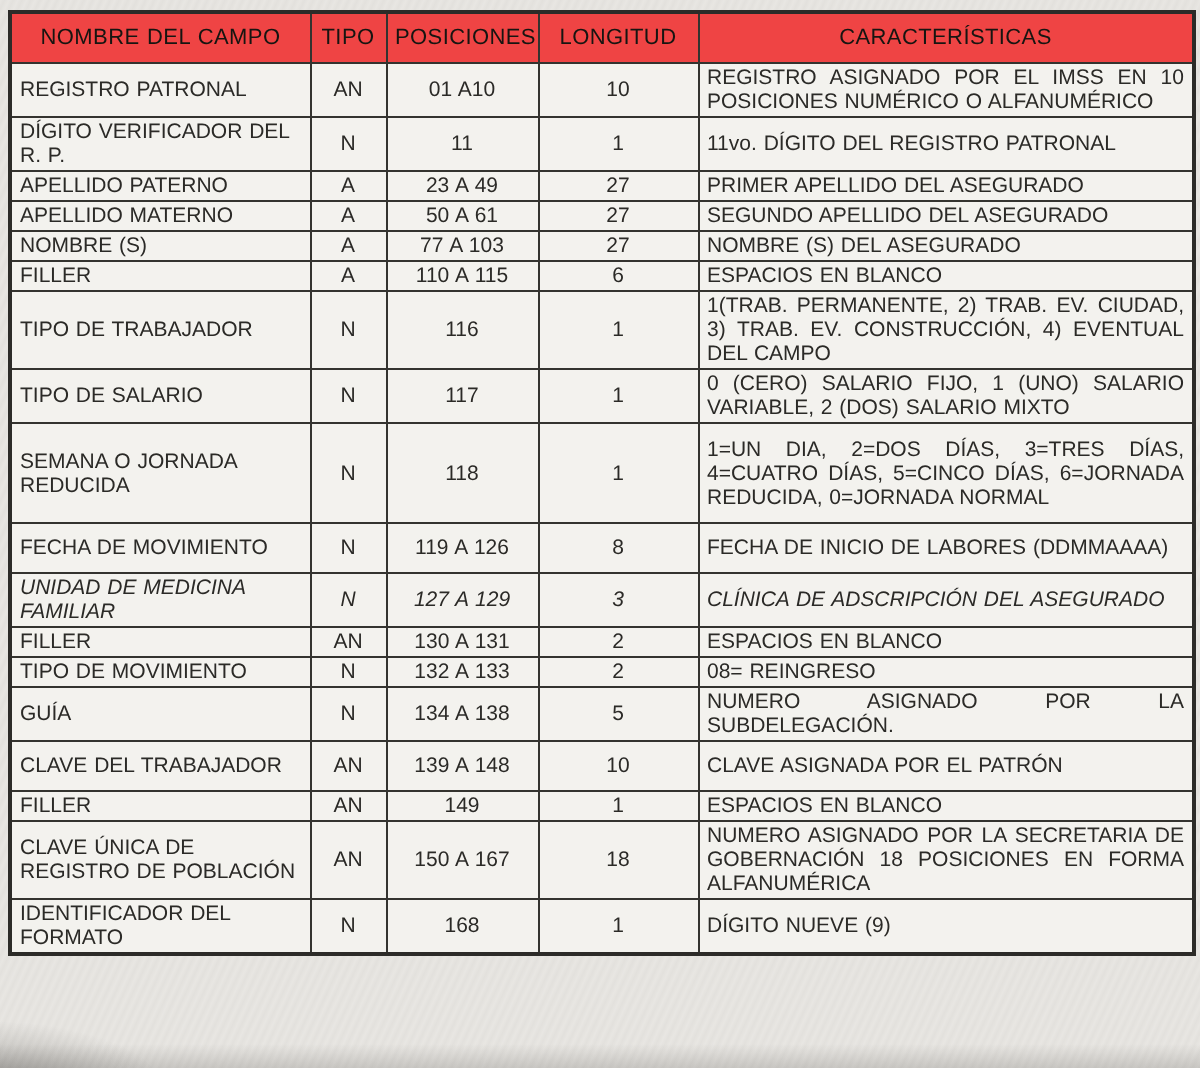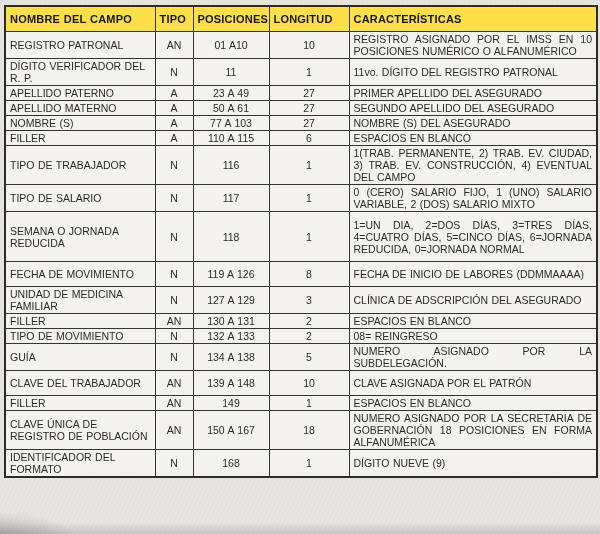--- a/index.html
+++ b/index.html
@@ -33,25 +33,25 @@
     border: 1.5px solid #34332f;
     padding: 1px 4px;
     color: #2b2a27;
     font-size: 10.5px;
     line-height: 12px;
     vertical-align: middle;
     overflow: hidden;
     word-spacing: 0.5px;
   }
   table.spec th {
-    background: #fde047;
+    background: #ef4444;
     color: #161511;
-    font-weight: bold;
+    font-weight: normal;
     font-size: 11px;
-    text-align: left;
+    text-align: center;
     height: 22px;
     letter-spacing: 0.2px;
   }
   col.c-campo   { width: 150px; }
   col.c-tipo    { width: 38px;  }
   col.c-pos     { width: 76px;  }
   col.c-long    { width: 80px;  }
   col.c-carac   { width: 248px; }
   td.cell-campo { text-align: left; }
   td.cell-tipo, td.cell-pos, td.cell-long { text-align: center; }
@@ -157,21 +157,21 @@
           <td class="cell-long">1</td>
           <td class="cell-carac">1=UN DIA, 2=DOS DÍAS, 3=TRES DÍAS, 4=CUATRO DÍAS, 5=CINCO DÍAS, 6=JORNADA REDUCIDA, 0=JORNADA NORMAL</td>
         </tr>
         <tr style="height: 25px;">
           <td class="cell-campo">FECHA DE MOVIMIENTO</td>
           <td class="cell-tipo">N</td>
           <td class="cell-pos">119 A 126</td>
           <td class="cell-long">8</td>
           <td class="cell-carac">FECHA DE INICIO DE LABORES (DDMMAAAA)</td>
         </tr>
-        <tr style="height: 25px;">
+        <tr style="height: 25px; font-style: italic;">
           <td class="cell-campo">UNIDAD DE MEDICINA FAMILIAR</td>
           <td class="cell-tipo">N</td>
           <td class="cell-pos">127 A 129</td>
           <td class="cell-long">3</td>
           <td class="cell-carac">CLÍNICA DE ADSCRIPCIÓN DEL ASEGURADO</td>
         </tr>
         <tr style="height: 13px;">
           <td class="cell-campo">FILLER</td>
           <td class="cell-tipo">AN</td>
           <td class="cell-pos">130 A 131</td>

